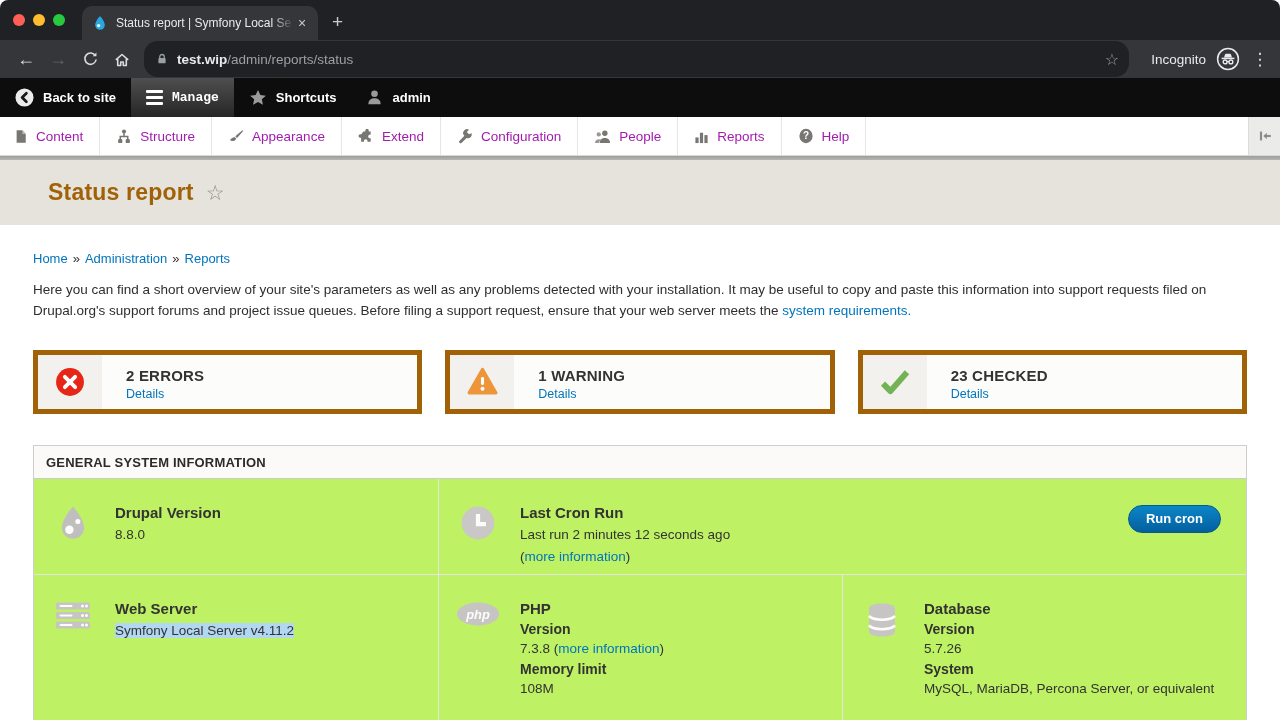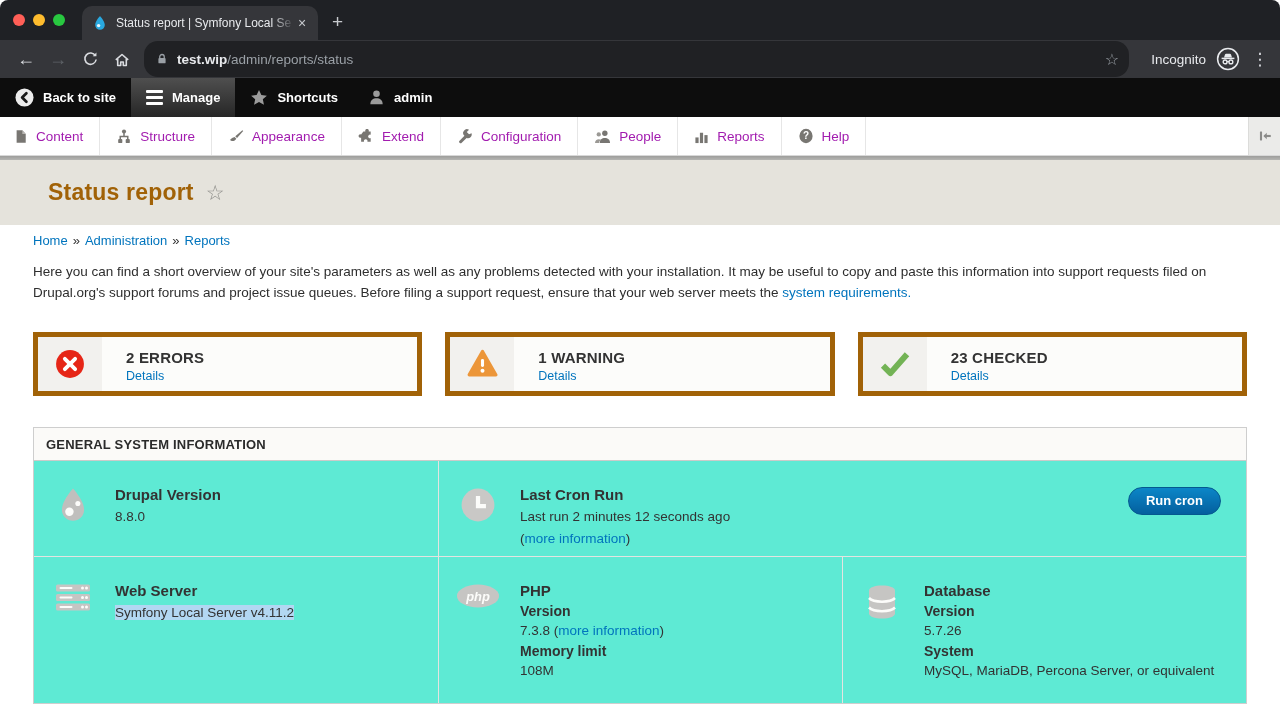--- a/index.html
+++ b/index.html
@@ -30,60 +30,60 @@
   .url-path { color:#9aa0a6; font-size:13.5px; }
   .url-spacer { flex:1; }
   .url-star { color:#9aa0a6; font-size:16px; cursor:pointer; }
   .incog-label { color:#e8eaed; font-size:13.5px; margin:0 10px 0 14px; }
   .incog-badge { width:24px; height:24px; margin-right:10px; }
   .menu-dots { color:#dadce0; font-size:17px; width:20px; text-align:center; cursor:pointer; }
 
   
   .admin-bar { height:39px; background:#0d0d0d; display:flex; align-items:stretch; color:#fff; }
   .admin-item { display:flex; align-items:center; gap:9px; padding:0 15px; font-size:13px; font-weight:bold; cursor:pointer; }
-  .admin-item.active { background:linear-gradient(#4f4f4f,#262626); }
+  .admin-item.active { background:linear-gradient(#4f4f4f,#262626);font-family:Liberation Mono, monospace; }
   .admin-item svg { display:block; }
   .hamburger { display:flex; flex-direction:column; gap:3px; }
   .hamburger i { width:17px; height:3px; background:#fff; border-radius:1px; }
 
   
   .menu-bar { height:39px; background:#fff; display:flex; align-items:stretch; border-bottom:1px solid #d8d8d8; position:relative; }
   .menu-item { display:flex; align-items:center; gap:8px; padding:0 16px; font-size:13.5px; color:#a21caf; border-right:1px solid #e6e6e6; cursor:pointer; }
   .menu-item:first-child { padding-left:14px; }
   .menu-item svg { display:block; }
   .menu-collapse { position:absolute; right:0; top:0; bottom:0; width:32px; background:#ebebe9; border-left:1px solid #dcdcda; display:flex; align-items:center; justify-content:center; cursor:pointer; }
   .bar-shadow { height:4px; background:linear-gradient(#9d9d9b,#b5b5b2); }
 
   
   .page-header { height:65px; background:#e5e3dc; display:flex; align-items:center; padding:0 48px; }
   .page-title { font-size:23px; font-weight:bold; color:#a16207; letter-spacing:.2px; }
   .title-star { color:#8f8f8b; font-size:21px; margin-left:12px; cursor:pointer; }
 
   
   .content { padding:0 33px; }
-  .breadcrumb { margin-top:8px; font-size:13px; color:#333; }
+  .breadcrumb { margin-top:26px; font-size:13px; color:#333; }
   .breadcrumb a { color:var(--link,#0074bd); text-decoration:none; cursor:pointer; }
   .crumb-sep { color:#333; margin:0 5px; }
   .intro { margin-top:13px; font-size:13.5px; line-height:1.58; color:#2e2e2e; }
   .intro a { color:var(--link,#0074bd); text-decoration:none; cursor:pointer; }
 
   
   .cards { margin-top:28px; display:flex; gap:23px; }
   .card { flex:1; border:5px solid #a16207; background:#fcfcfa; display:flex; height:64px; }
   .card-icon { width:64px; background:#f2f1ee; display:flex; align-items:center; justify-content:center; flex:0 0 64px; }
   .card-body { padding:12px 0 0 24px; }
   .card-label { font-size:15px; font-weight:bold; color:#333; letter-spacing:.2px; }
   .card-details { font-size:12.5px; color:var(--link,#0074bd); margin-top:3px; text-decoration:none; display:inline-block; cursor:pointer; }
 
   
   .panel { margin-top:31px; border:1px solid #cecece; }
   .panel-header { background:#fbfaf8; border-bottom:1px solid #cbcbc9; padding:9px 12px 8px; font-size:13px; font-weight:bold; color:#2b2b2b; letter-spacing:.2px; }
   .row1 { display:grid; grid-template-columns:calc(100%/3) 1fr; }
   .row2 { display:grid; grid-template-columns:1fr 1fr 1fr; }
-  .cell { background:#5eead4; padding:24px 20px 5px 17px; display:flex; align-items:flex-start; position:relative; }
+  .cell { background:#bef264; padding:24px 20px 5px 17px; display:flex; align-items:flex-start; position:relative; }
   .row1 .cell { min-height:96px; border-bottom:1px solid #e4e4e1; }
   .row2 .cell { min-height:146px; }
   .cell + .cell { border-left:1px solid #e4e4e1; }
   .cell-icon { width:44px; flex:0 0 44px; margin:2px 20px 0 0; display:flex; justify-content:center; }
   .cell-title { font-size:15px; font-weight:bold; color:#333; line-height:1.35; }
   .cell-text { font-size:13.5px; color:#333; line-height:1.5; margin-top:2px; }
   .cell-text a { color:var(--link,#0074bd); text-decoration:none; cursor:pointer; }
   .sub-label { font-size:14px; font-weight:bold; color:#333; margin-top:2px; }
   .selected { background:var(--selection,#b2d7f2); }
   .runcron-btn { position:absolute; right:25px; top:26px; background:linear-gradient(#0b86c8,#045f9e); color:#fff; font-weight:bold; font-size:13px; font-family:"Liberation Sans",sans-serif; padding:5px 17px 6px; border:1px solid #04598f; border-radius:15px; cursor:pointer; }

